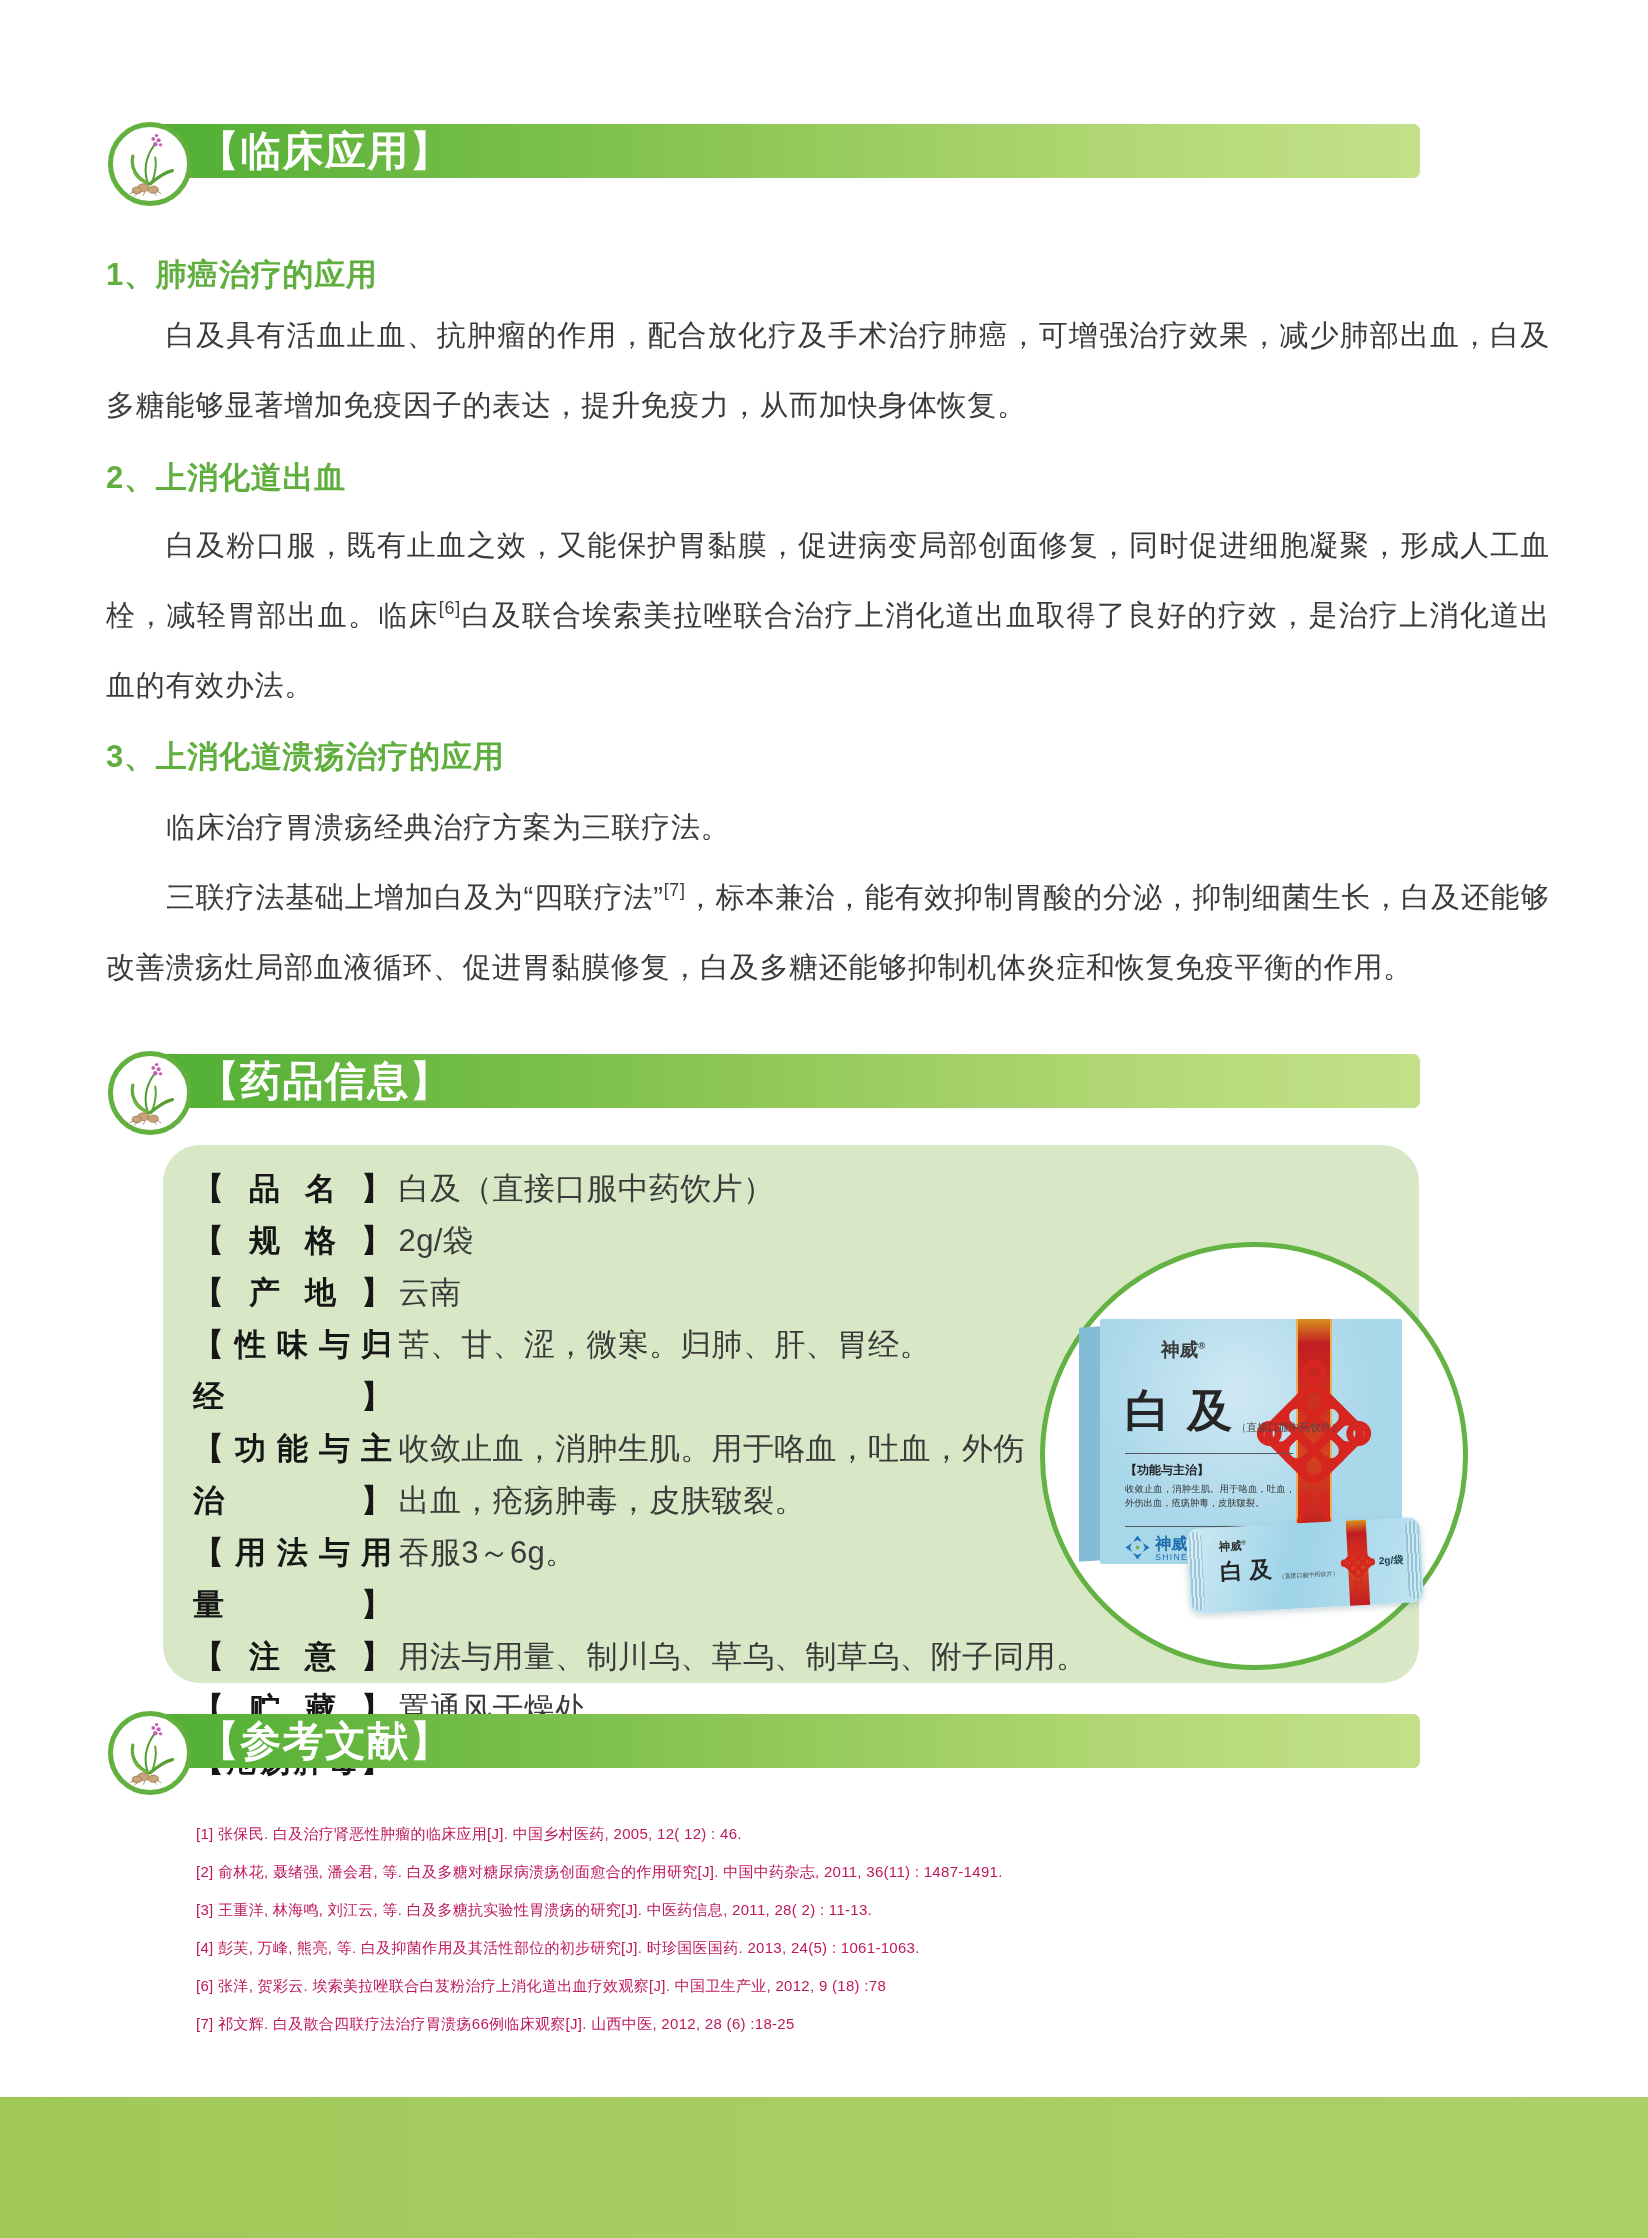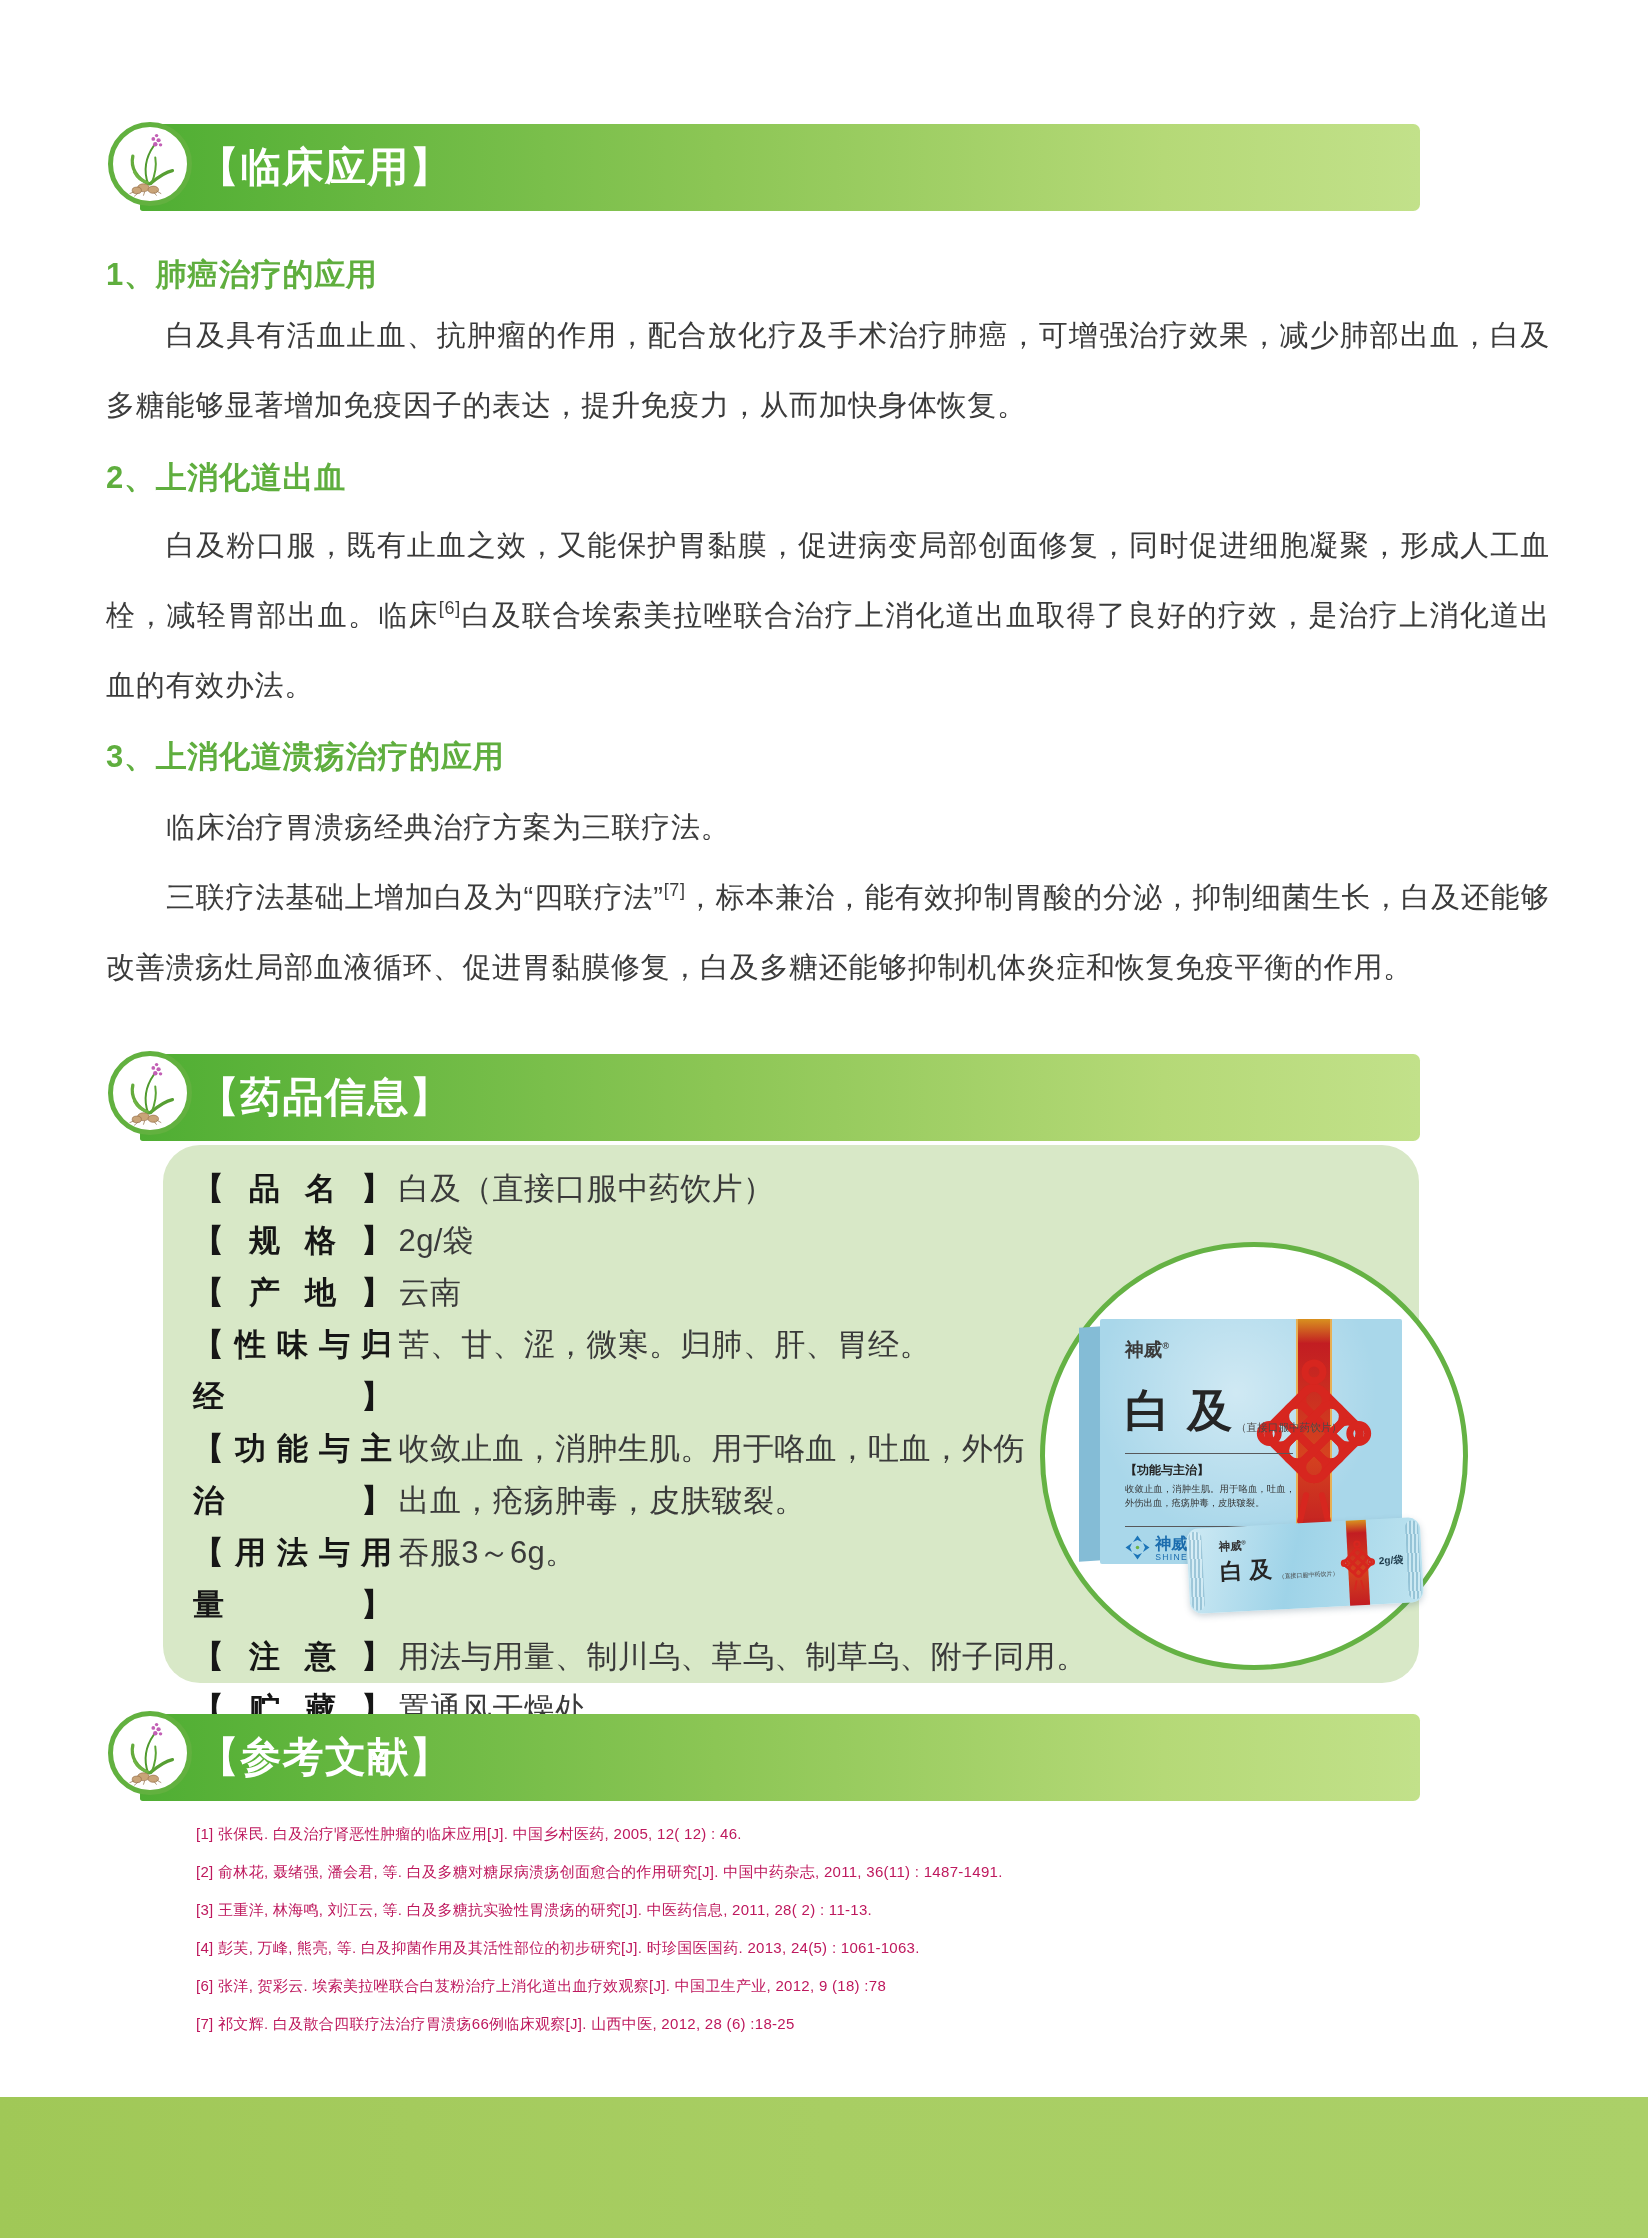--- a/index.html
+++ b/index.html
@@ -4,21 +4,21 @@
 <title>Document</title>
 <style>
   html,body { margin:0; padding:0; background:#ffffff; }
   .page {
     position:relative; width:1648px; height:2239px; background:#ffffff;
     font-family:"Liberation Sans", sans-serif; overflow:hidden;
   }
 
   
   .sec-bar {
-    position:absolute; left:140px; width:1280px; height:87px;
+    position:absolute; left:140px; width:1280px; height:54px;
     background:linear-gradient(90deg,#4fae33 0%, #8cc655 45%, #b5d977 80%, #c2e18a 100%);
     border-radius:2.7px 6.6px 6.6px 2.7px;
     display:flex; align-items:center; box-sizing:border-box; padding-left:58px;
   }
   .sec-title { font-size:41px; font-weight:bold; color:#ffffff; letter-spacing:1.3px; }
   .sec-badge {
     position:absolute; left:108px; width:74px; height:74px;
     background:#ffffff; border:5.3px solid #62b13f; border-radius:50%;
     display:flex; align-items:center; justify-content:center; overflow:hidden;
   }
@@ -65,21 +65,21 @@
     background:#a9d7ea;
     background-image:radial-gradient(ellipse at 45% 30%, rgba(255,255,255,0.45), rgba(255,255,255,0) 60%);
     border-radius:2px;
   }
   .prod-stripe {
     position:absolute; left:1296px; top:1319px; width:36px; height:245px;
     background:linear-gradient(180deg,#d8911f 0%, #c21d22 10%, #d5431f 55%, #c21d22 90%, #d8911f 100%);
     border-left:2px solid #e8b054; border-right:2px solid #e8b054; box-sizing:border-box;
   }
   .prod-knot { position:absolute; left:1254px; top:1356px; width:120px; height:169px; }
-  .prod-brand { position:absolute; left:1125px; top:1337px; font-size:18.6px; font-weight:bold; color:#3a3a3a; }
+  .prod-brand { position:absolute; left:1161px; top:1337px; font-size:18.6px; font-weight:bold; color:#3a3a3a; }
   .prod-brand sup { font-size:9.3px; }
   .prod-name { position:absolute; left:1125px; top:1381px; font-size:45px; font-weight:bold; color:#252525; letter-spacing:17.3px; }
   .prod-subname { position:absolute; left:1236px; top:1421px; font-size:10.6px; color:#4a4a4a; }
   .prod-hr1 { position:absolute; left:1125px; top:1453px; width:168px; height:1.3px; background:#58585a; }
   .prod-hr2 { position:absolute; left:1125px; top:1526px; width:168px; height:1.3px; background:#58585a; }
   .prod-funclabel { position:absolute; left:1125px; top:1462px; font-size:12px; font-weight:bold; color:#222222; }
   .prod-functext { position:absolute; left:1125px; top:1482px; width:170px; font-size:9.3px; line-height:14px; color:#333333; text-align:justify; }
   .prod-logo { position:absolute; left:1125px; top:1533px; display:flex; align-items:center; }
   .prod-logo svg { width:25px; height:25px; margin-right:5.3px; }
   .prod-logo .co { font-size:16px; font-weight:bold; color:#1a6cae; line-height:16px; }

